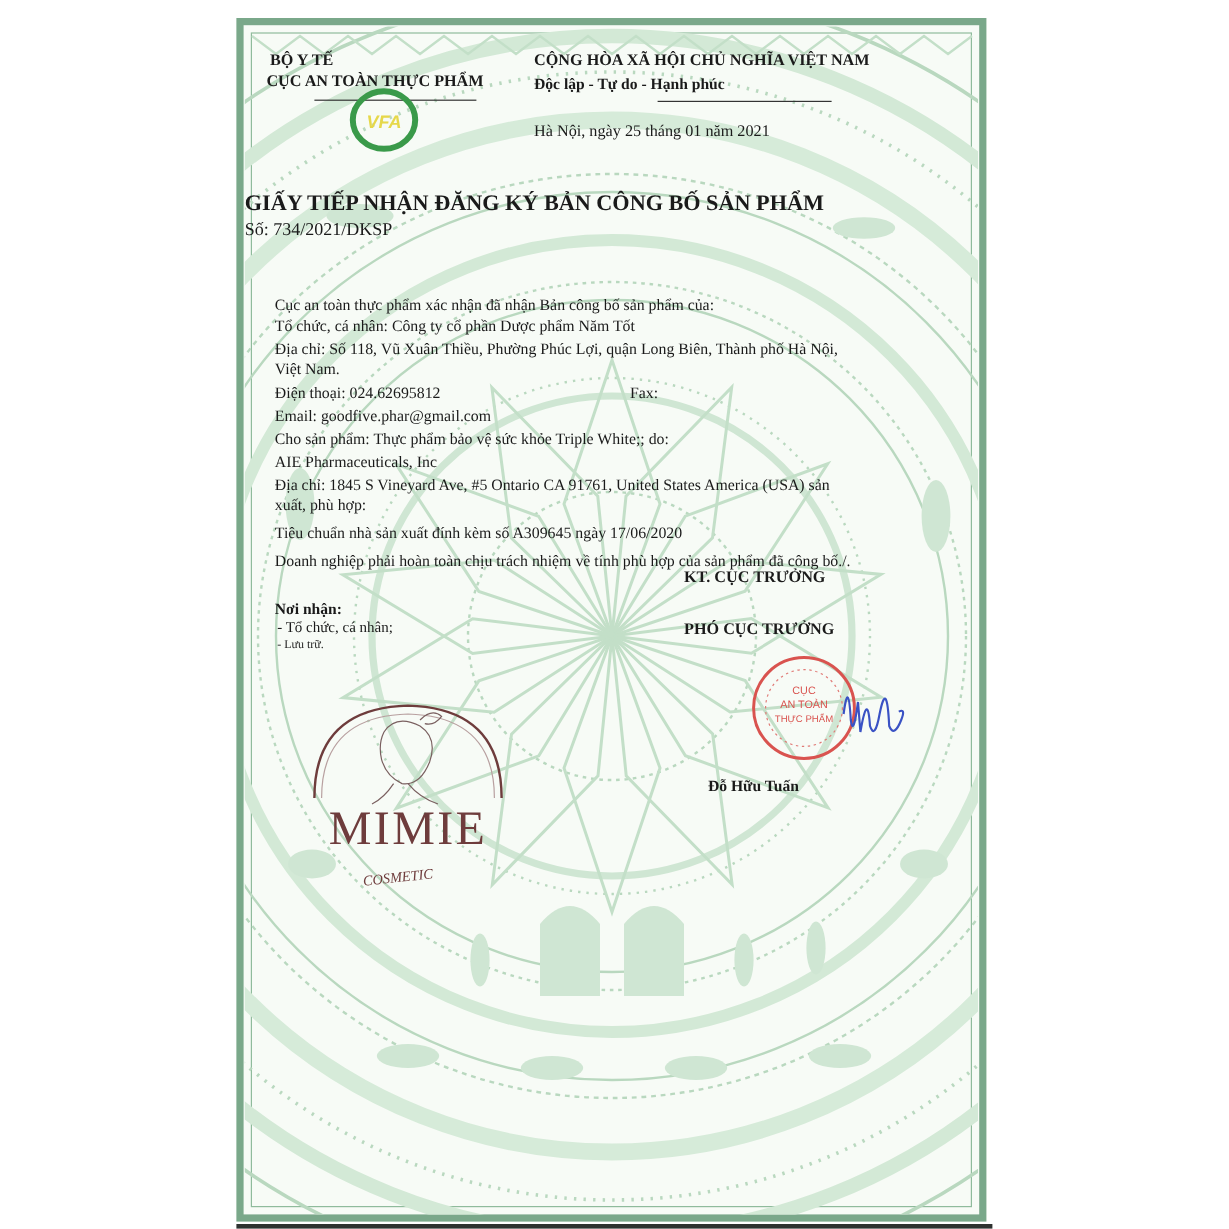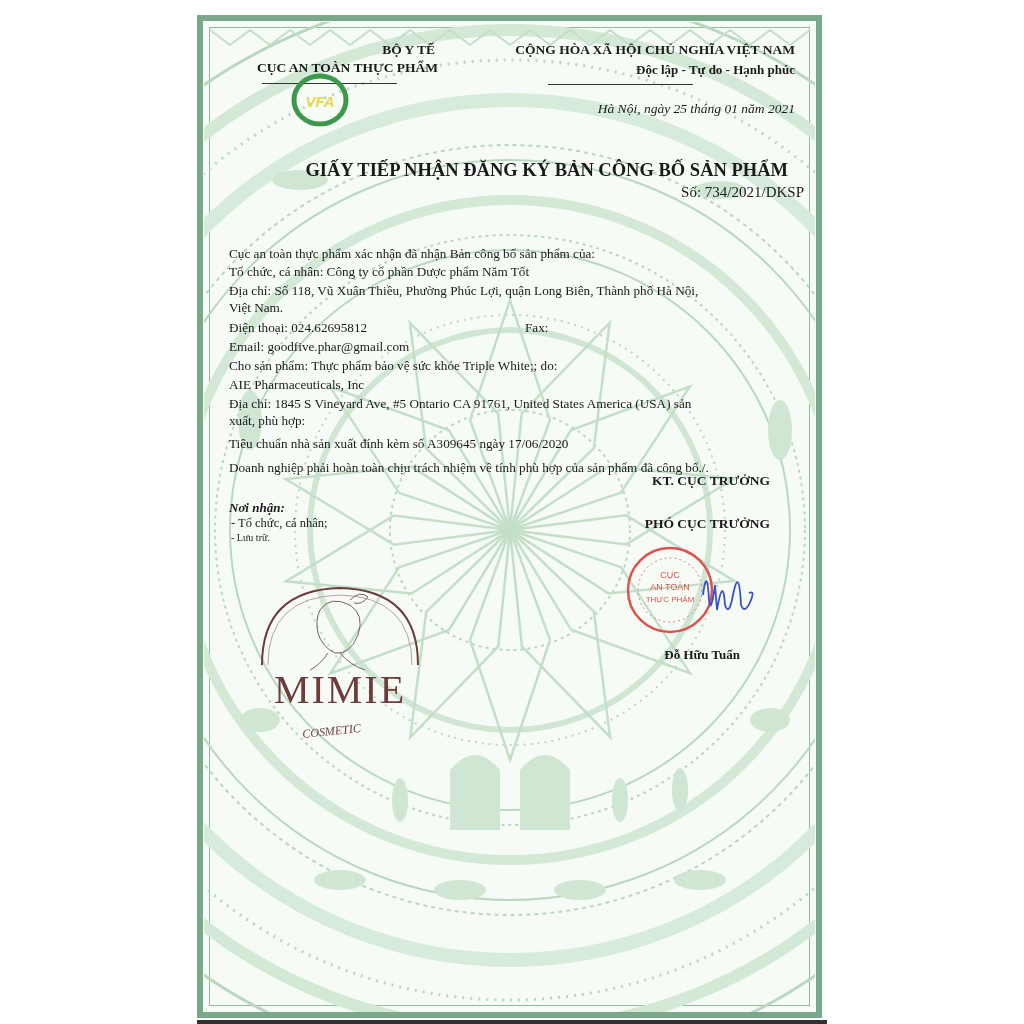--- a/index.html
+++ b/index.html
@@ -15,22 +15,22 @@
   .doc-inner-border {
     position:absolute; left:6px; top:6px; right:6px; bottom:6px;
     border:1px solid #8fbb9c;
   }
   .bottom-bar {
     position:absolute; left:197px; top:1020px; width:630px; height:4px; background:#2e3230;
   }
   svg.bg { position:absolute; left:0; top:0; }
   .txt { position:absolute; white-space:nowrap; }
   .b { font-weight:bold;text-align:center; }
-  .c { text-align:right; }
-  .i { font-style:italic; }
+  .c { text-align:left; }
+  .i { }
   .hr { position:absolute; height:1px; background:#333; }
   .body-line { font-size:13.2px; }
   .logo { position:absolute; }
 </style>
 </head>
 <body>
 
 <div class="doc">
   <div class="doc-inner-border"></div>
 </div>
@@ -102,21 +102,21 @@
 <svg class="logo" style="left:288px; top:72px;" width="64" height="56">
   <ellipse cx="32" cy="28" rx="26" ry="24" fill="none" stroke="#3a9a4a" stroke-width="5"></ellipse>
   <text x="32" y="35" font-size="15" font-weight="bold" font-style="italic" fill="#e6d84a" text-anchor="middle" font-family="Liberation Sans, sans-serif">VFA</text>
 </svg>
 
 <div class="txt b c" style="left:445px; top:42px; width:350px; font-size:13.5px;">CỘNG HÒA XÃ HỘI CHỦ NGHĨA VIỆT NAM</div>
 <div class="txt b c" style="left:445px; top:62px; width:350px; font-size:13px;">Độc lập - Tự do - Hạnh phúc</div>
 <div class="hr" style="left:548px; top:84px; width:145px;"></div>
 <div class="txt i c" style="left:445px; top:101px; width:350px; font-size:13.5px;">Hà Nội, ngày 25 tháng 01 năm 2021</div>
 
-<div class="txt b c" style="left:188px; top:160px; width:600px; font-size:18.5px;">GIẤY TIẾP NHẬN ĐĂNG KÝ BẢN CÔNG BỐ SẢN PHẨM</div>
+<div class="txt b c" style="left:204px; top:160px; width:600px; font-size:18.5px;">GIẤY TIẾP NHẬN ĐĂNG KÝ BẢN CÔNG BỐ SẢN PHẨM</div>
 <div class="txt c" style="left:204px; top:184px; width:600px; font-size:15px;">Số: 734/2021/DKSP</div>
 
 <div class="txt body-line" style="left:229px; top:246px;">Cục an toàn thực phẩm xác nhận đã nhận Bản công bố sản phẩm của:</div>
 <div class="txt body-line" style="left:229px; top:264px;">Tổ chức, cá nhân: Công ty cổ phần Dược phẩm Năm Tốt</div>
 <div class="txt body-line" style="left:229px; top:283px;">Địa chỉ: Số 118, Vũ Xuân Thiều, Phường Phúc Lợi, quận Long Biên, Thành phố Hà Nội,</div>
 <div class="txt body-line" style="left:229px; top:300px;">Việt Nam.</div>
 <div class="txt body-line" style="left:229px; top:320px;">Điện thoại: 024.62695812</div>
 <div class="txt body-line" style="left:525px; top:320px;text-align:right;">Fax:</div>
 <div class="txt body-line" style="left:229px; top:339px;">Email: goodfive.phar@gmail.com</div>
 <div class="txt body-line" style="left:229px; top:358px;">Cho sản phẩm: Thực phẩm bảo vệ sức khỏe Triple White;; do:</div>

